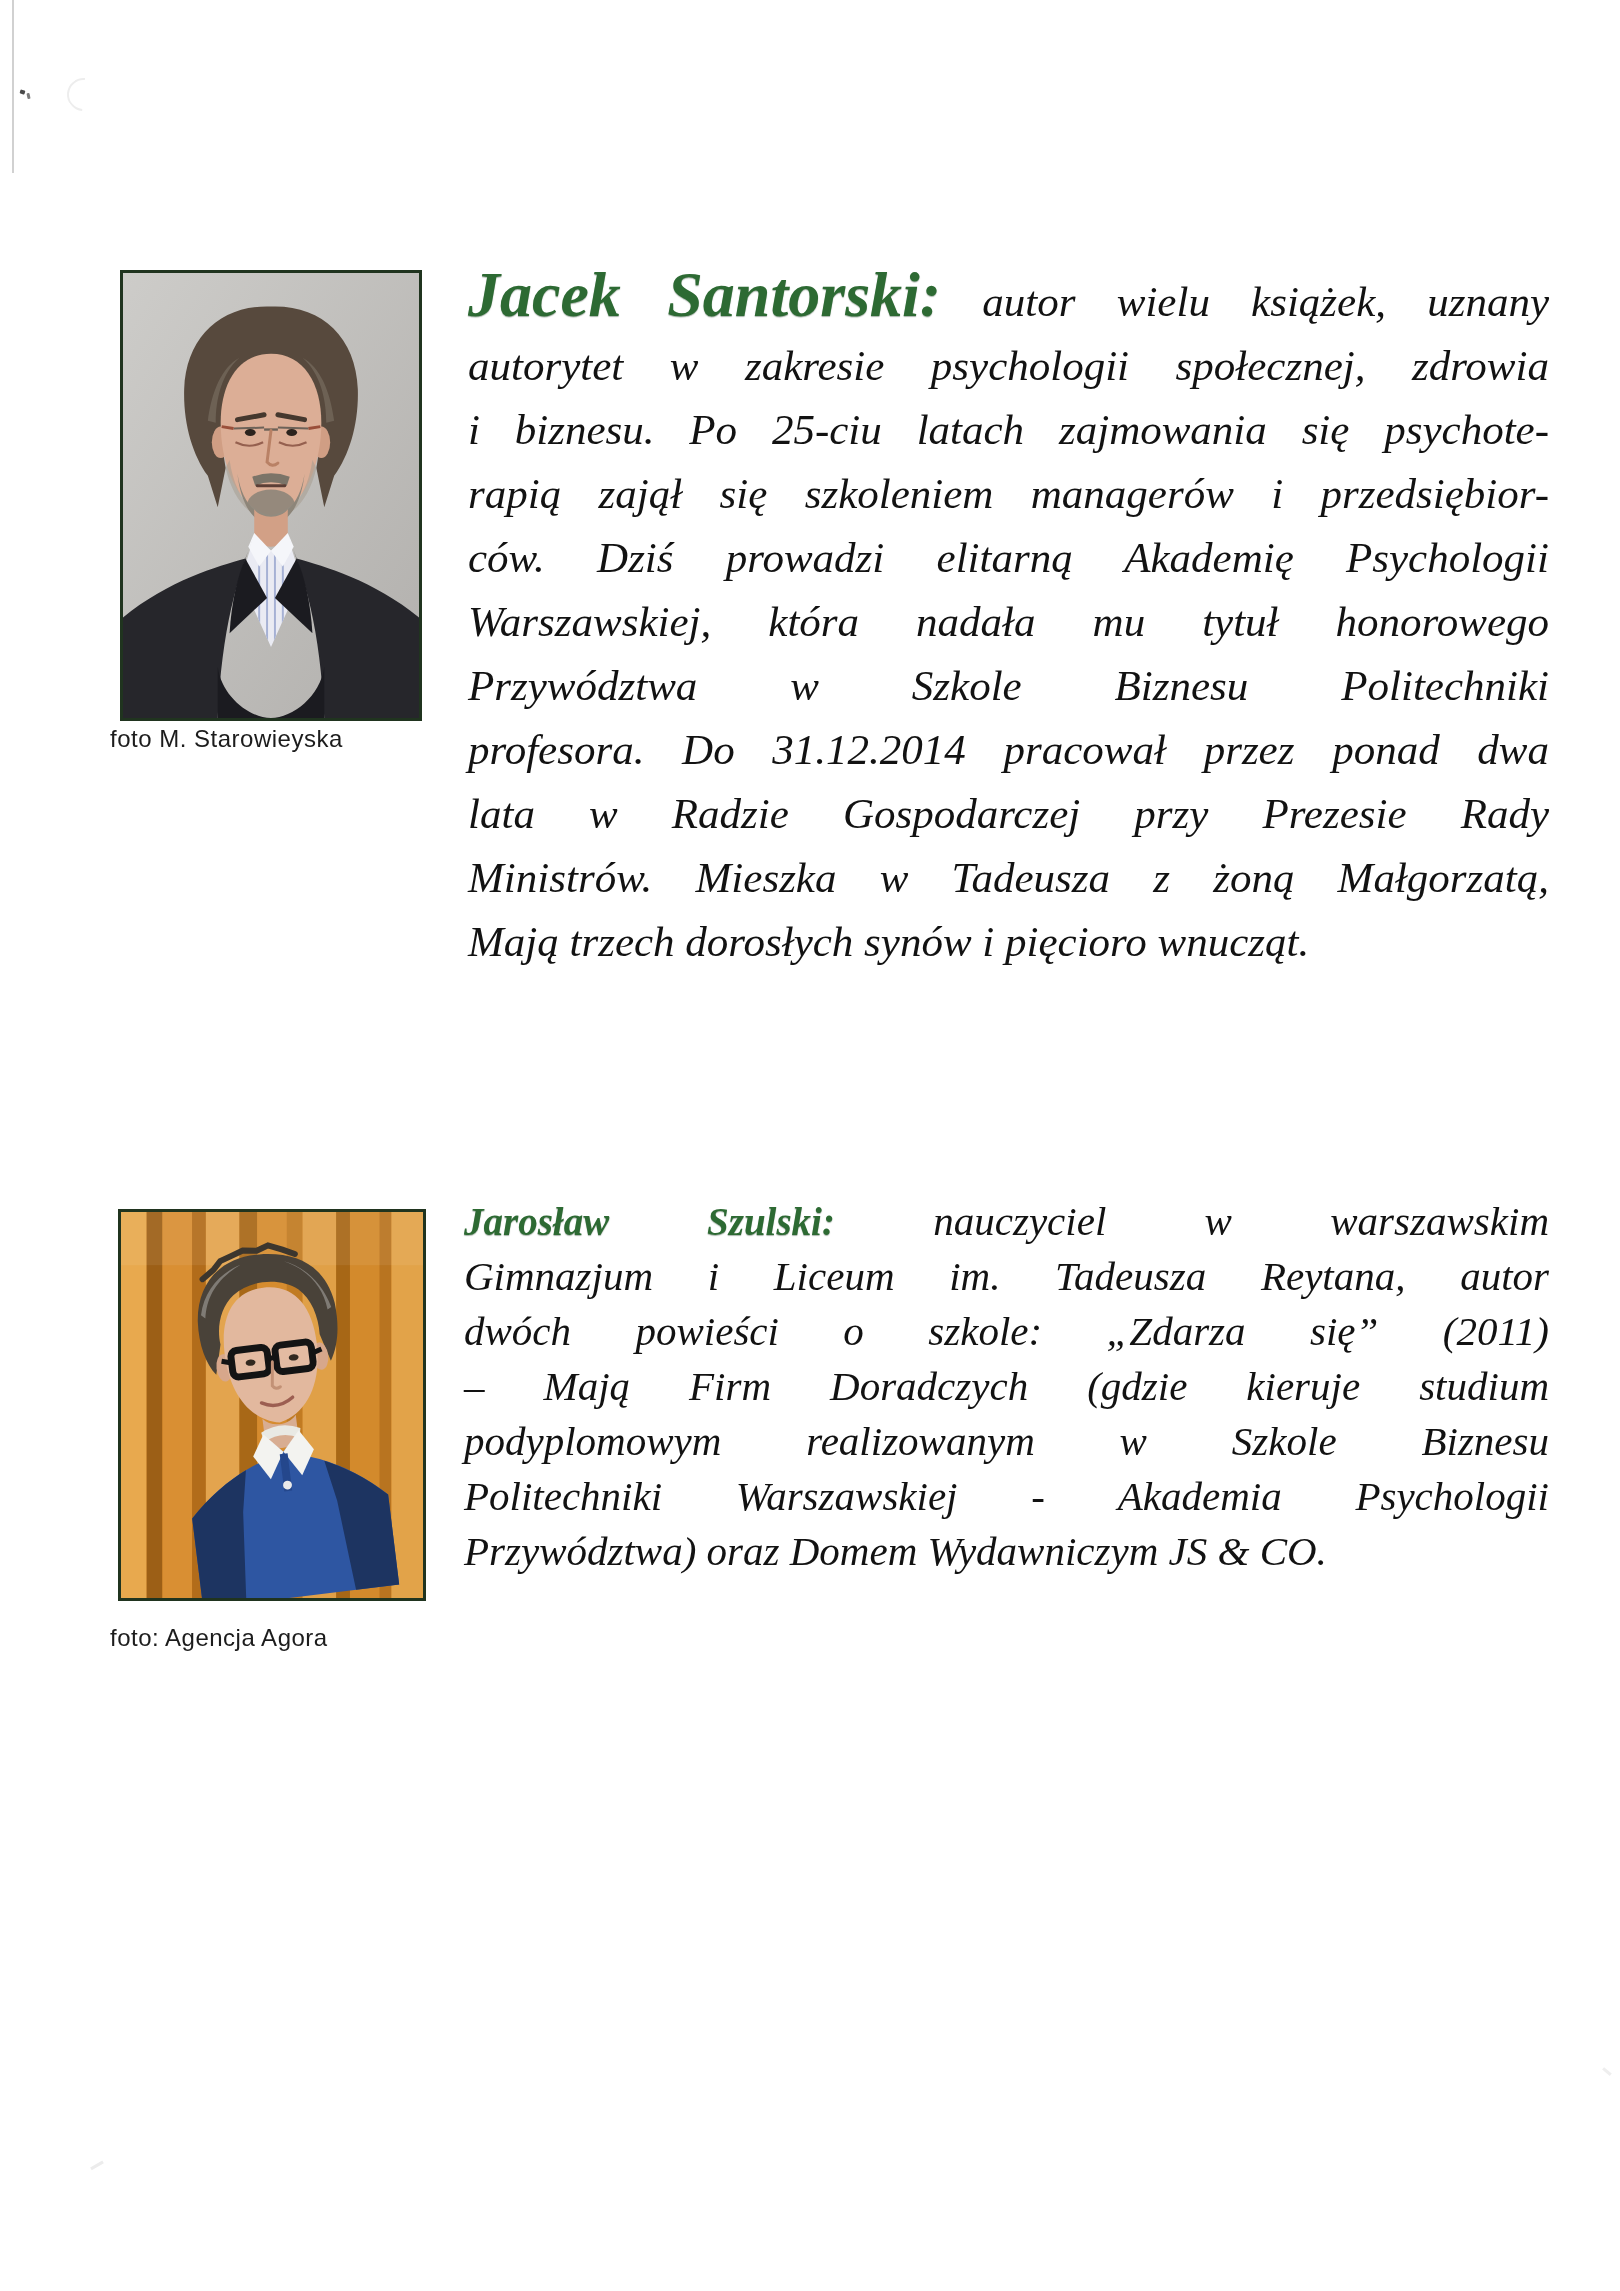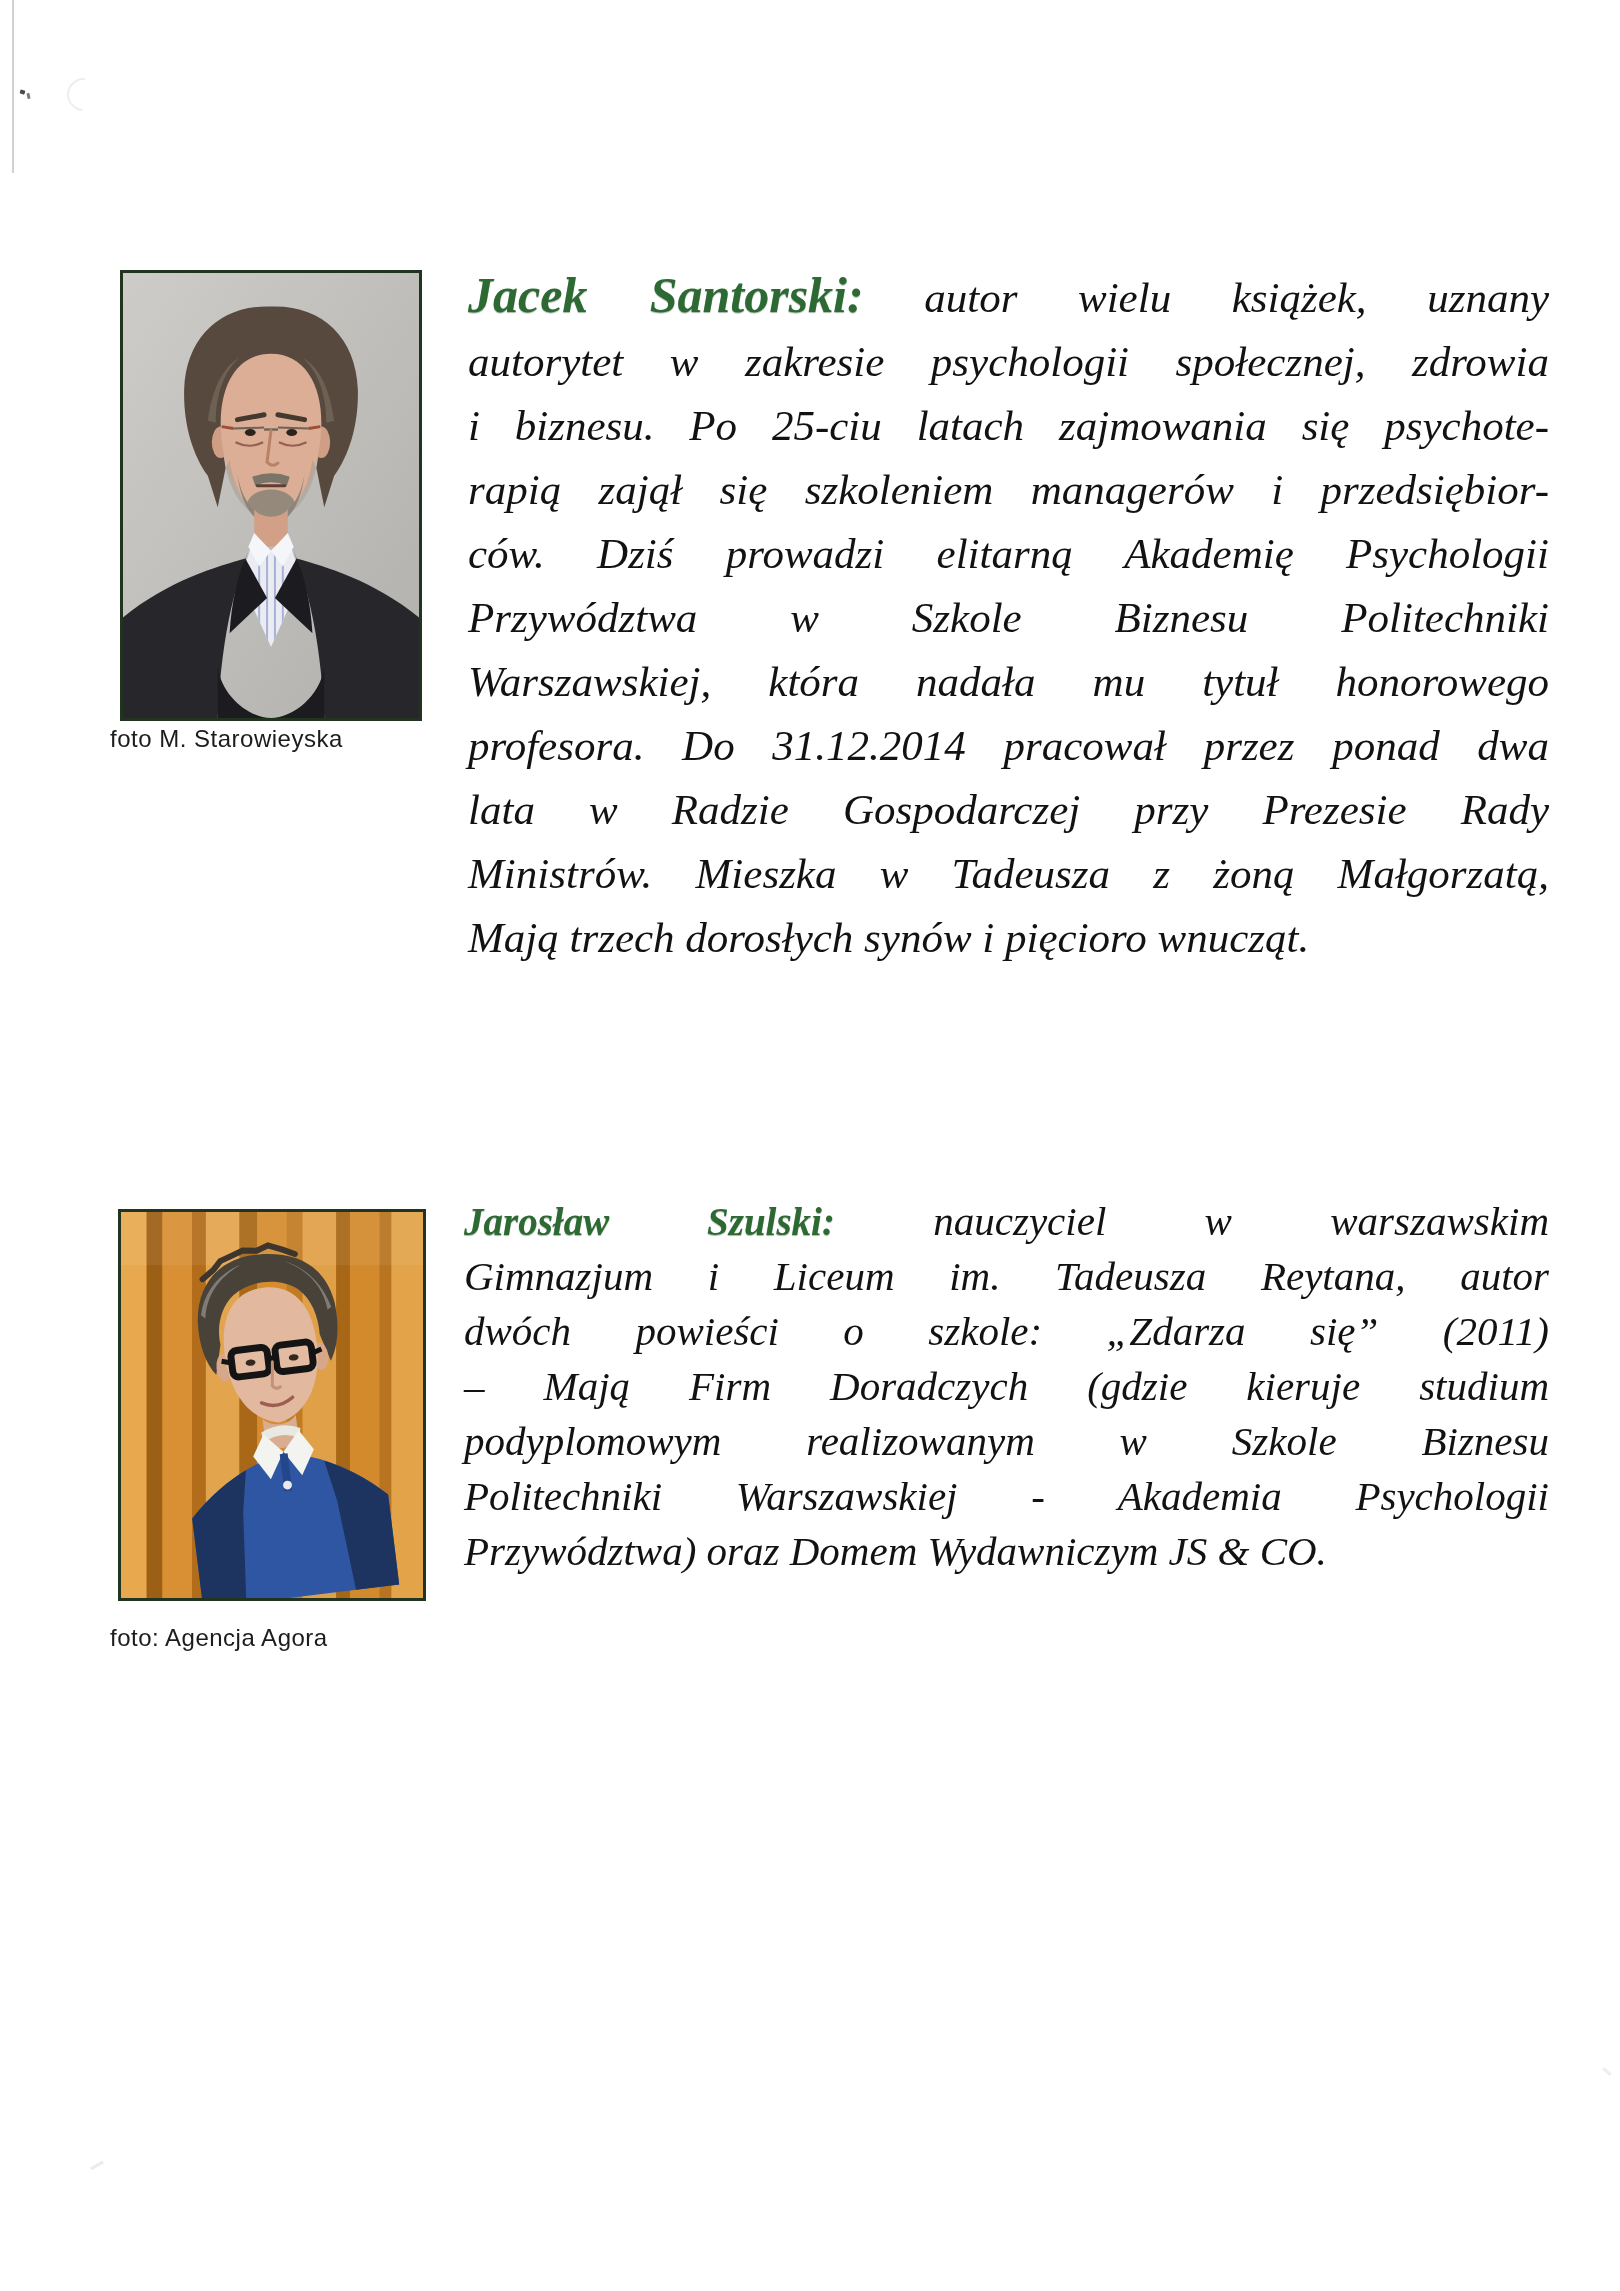--- a/index.html
+++ b/index.html
@@ -42,21 +42,21 @@
   }
   .bio .line.last{text-align-last:left;}
   .bio1{left:468px;top:263px;width:1081px;font-size:43px;line-height:64px;}
   .bio2{left:464px;top:1194px;width:1085px;font-size:41px;line-height:55px;}
   .heading{
     font-weight:bold;
     font-style:italic;
     color:#2d6a33;
     text-shadow:0 1px 1px rgba(10,40,15,.35);
   }
-  .bio1 .heading{font-size:50px;}
+  .bio1 .heading{font-size:64px;}
   .bio2 .heading{font-size:39px;}
 </style>
 </head>
 <body>
 
 <div class="page">
 
   <div class="scanline"></div>
   <div class="speck1"></div>
   <div class="speck2"></div>
@@ -129,22 +129,22 @@
     </svg>
   </div>
   <div class="caption caption1">foto M. Starowieyska</div>
 
   <div class="bio bio1">
     <div class="line"><span class="heading">Jacek Santorski:</span> <span>autor wielu książek, uznany</span></div>
     <div class="line">autorytet w zakresie psychologii społecznej, zdrowia</div>
     <div class="line">i biznesu. Po 25-ciu latach zajmowania się psychote-</div>
     <div class="line">rapią zajął się szkoleniem managerów i przedsiębior-</div>
     <div class="line">ców. Dziś prowadzi elitarną Akademię Psychologii</div>
+    <div class="line">Warszawskiej, która nadała mu tytuł honorowego</div>
     <div class="line">Przywództwa w Szkole Biznesu Politechniki</div>
-    <div class="line">Warszawskiej, która nadała mu tytuł honorowego</div>
     <div class="line">profesora. Do 31.12.2014 pracował przez ponad dwa</div>
     <div class="line">lata w Radzie Gospodarczej przy Prezesie Rady</div>
     <div class="line">Ministrów. Mieszka w Tadeusza z żoną Małgorzatą,</div>
     <div class="line last">Mają trzech dorosłych synów i pięcioro wnucząt.</div>
   </div>
 
   <div class="photo photo2">
     <svg viewBox="0 0 306 392" preserveAspectRatio="none">
       <rect x="0" y="0" width="306" height="392" fill="#cf8427"></rect>
 

